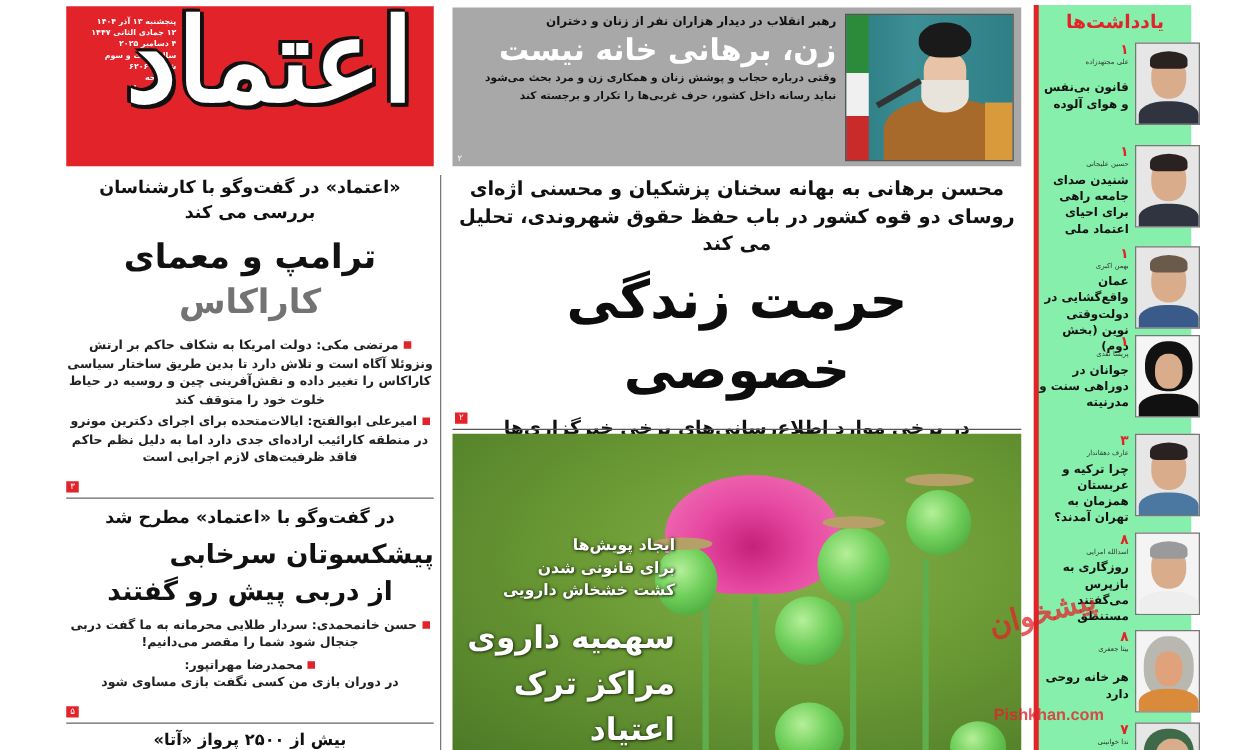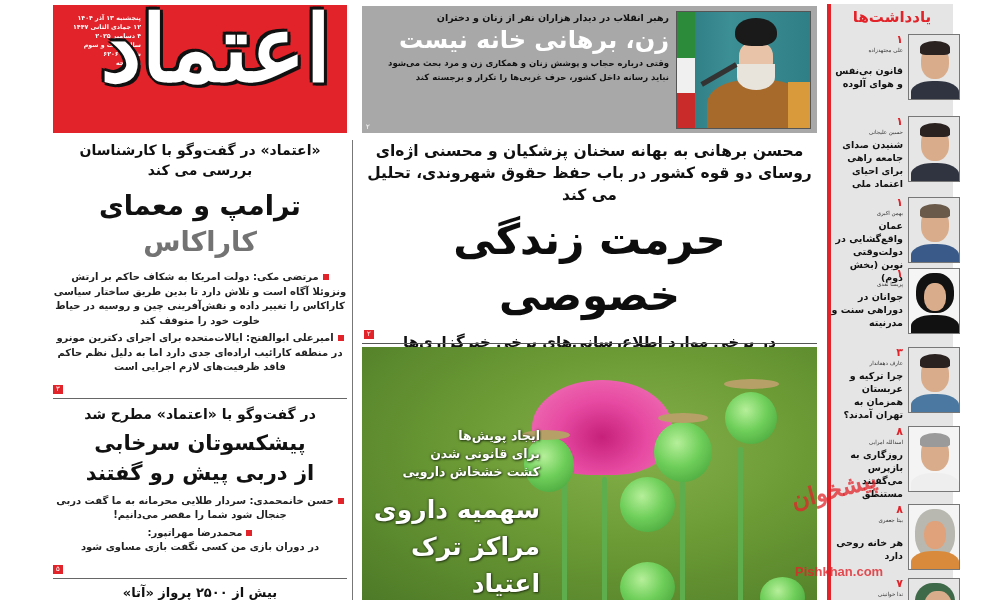--- a/index.html
+++ b/index.html
@@ -62,21 +62,21 @@
   .pod { position: absolute; border-radius: 50%; background: radial-gradient(circle at 40% 35%, #b6ef9a 0%, #6fcf5a 45%, #3f9a35 100%); }
   .crown { position: absolute; height: 10px; border-radius: 50%; background: #b7a068; }
   .flower { position: absolute; left: 170px; top: 33px; width: 140px; height: 95px; border-radius: 50% 50% 40% 40%;
             background: radial-gradient(ellipse at 50% 60%, #c6207a 0%, #e74aa2 45%, #f07ab8 100%); }
   .pf-text { position: absolute; left: 8px; top: 80px; width: 170px; direction: rtl; text-align: right; color: #fff;
              text-shadow: 1px 1px 2px #2a3f15, 0 0 3px #2a3f15; }
   .pf-kicker { font-size: 12.5px; font-weight: bold; line-height: 18px; }
   .pf-title { font-size: 25px; font-weight: bold; line-height: 37px; margin-top: 10px; }
 
   
-  .sidebar { position: absolute; left: 827px; top: 4px; width: 126px; height: 596px; background: #e5e5e5; direction: rtl; }
+  .sidebar { position: absolute; left: 827px; top: 4px; width: 126px; height: 596px; background: #86efac; direction: rtl; }
   .sidebar .red-line { position: absolute; left: 0; top: 0; width: 4px; height: 100%; background: #e2232a; }
   .sb-title { text-align: center; font-size: 15px; font-weight: bold; color: #e2232a; line-height: 26px; margin-left: 4px; }
   .sb-item { position: absolute; left: 6px; width: 130px; height: 70px; }
   .sb-photo { position: absolute; right: 3px; top: 0; width: 52px; height: 66px; border: 1px solid #777; background: #e6e6e6; overflow: hidden; }
   .sb-photo .head { position: absolute; left: 12px; top: 10px; width: 28px; height: 34px; border-radius: 45%; background: #d9ad8c; }
   .sb-photo .hair { position: absolute; left: 11px; top: 6px; width: 30px; height: 14px; border-radius: 50% 50% 20% 20%; background: #2a2220; }
   .sb-photo .body { position: absolute; left: 2px; top: 46px; width: 48px; height: 24px; border-radius: 45% 45% 0 0; background: #2f3440; }
   .sb-text { position: absolute; right: 60px; top: 0; width: 72px; text-align: left; direction: rtl; }
   .sb-num { font-size: 11px; font-weight: bold; color: #e2232a; line-height: 12px; text-align: right; }
   .sb-author { font-size: 5.5px; color: #333; line-height: 8px; text-align: right; }
@@ -138,21 +138,21 @@
         <span class="red-bullet"></span><span>امیرعلی ابوالفتح: ایالات‌متحده برای اجرای دکترین مونرو در منطقه کارائیب اراده‌ای جدی دارد اما به دلیل نظم حاکم فاقد ظرفیت‌های لازم اجرایی است</span>
       </div>
       <div style="text-align:left;margin-top:1px;">
         <span class="page-tag">۳</span>
       </div>
       <div class="hr"></div>
     </div>
 
     <div class="story">
       <div class="kicker">در گفت‌وگو با «اعتماد» مطرح شد</div>
-      <div class="story2-title" style="margin-top:4px;">پیشکسوتان سرخابی</div>
+      <div class="story2-title" style="margin-top:4px;text-align:right;">پیشکسوتان سرخابی</div>
       <div class="story2-title">از دربی پیش رو گفتند</div>
       <div class="bullet-p" style="margin-top:6px;">
         <span class="red-bullet"></span><span>حسن خانمحمدی: سردار طلایی محرمانه به ما گفت دربی جنجال شود شما را مقصر می‌دانیم!</span>
       </div>
       <div class="bullet-p">
         <span class="red-bullet"></span><span>محمدرضا مهراتپور:</span><br>
         <span>در دوران بازی من کسی نگفت بازی مساوی شود</span>
       </div>
       <div style="text-align:left;margin-top:1px;">
         <span class="page-tag">۵</span>

